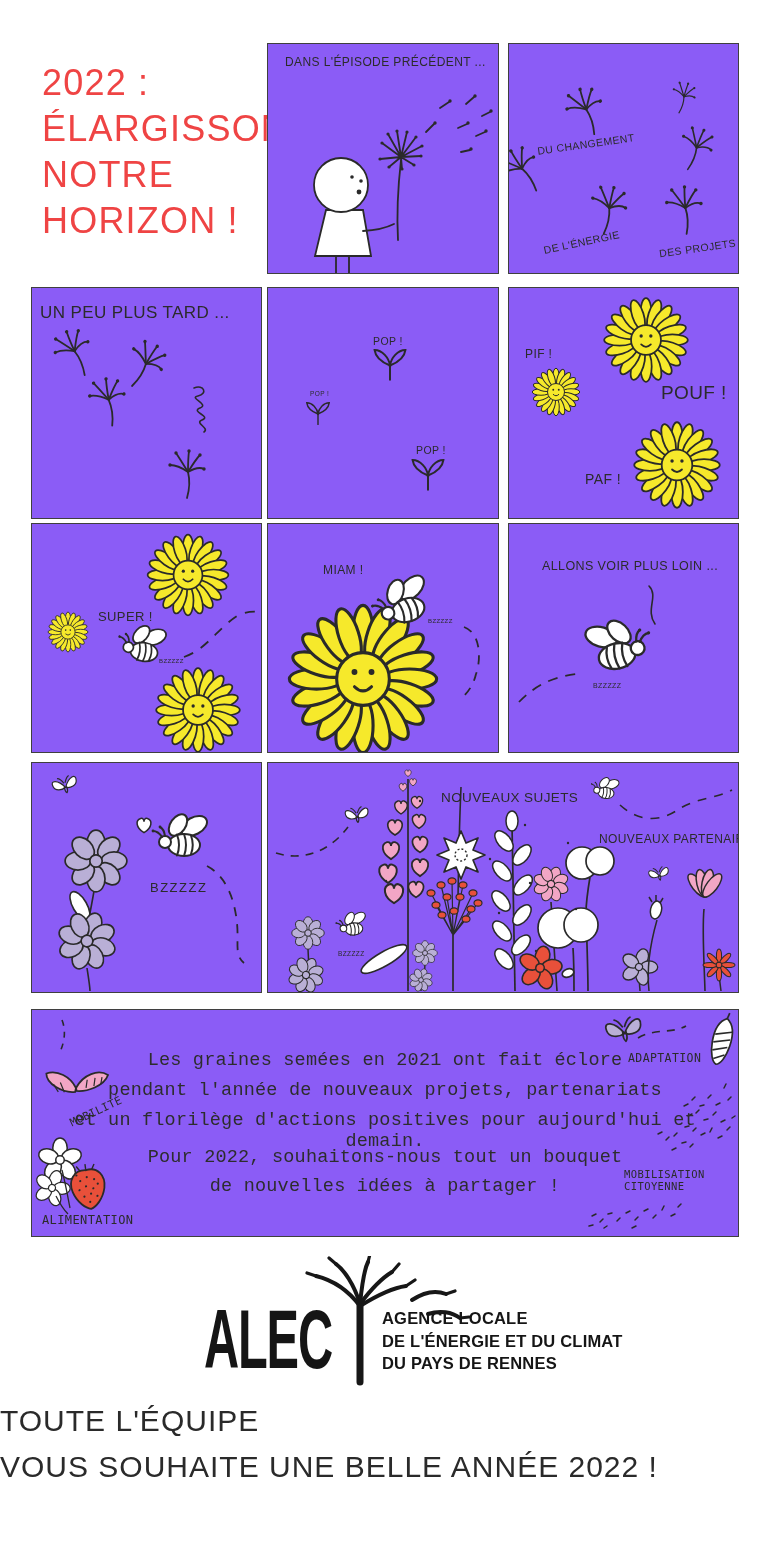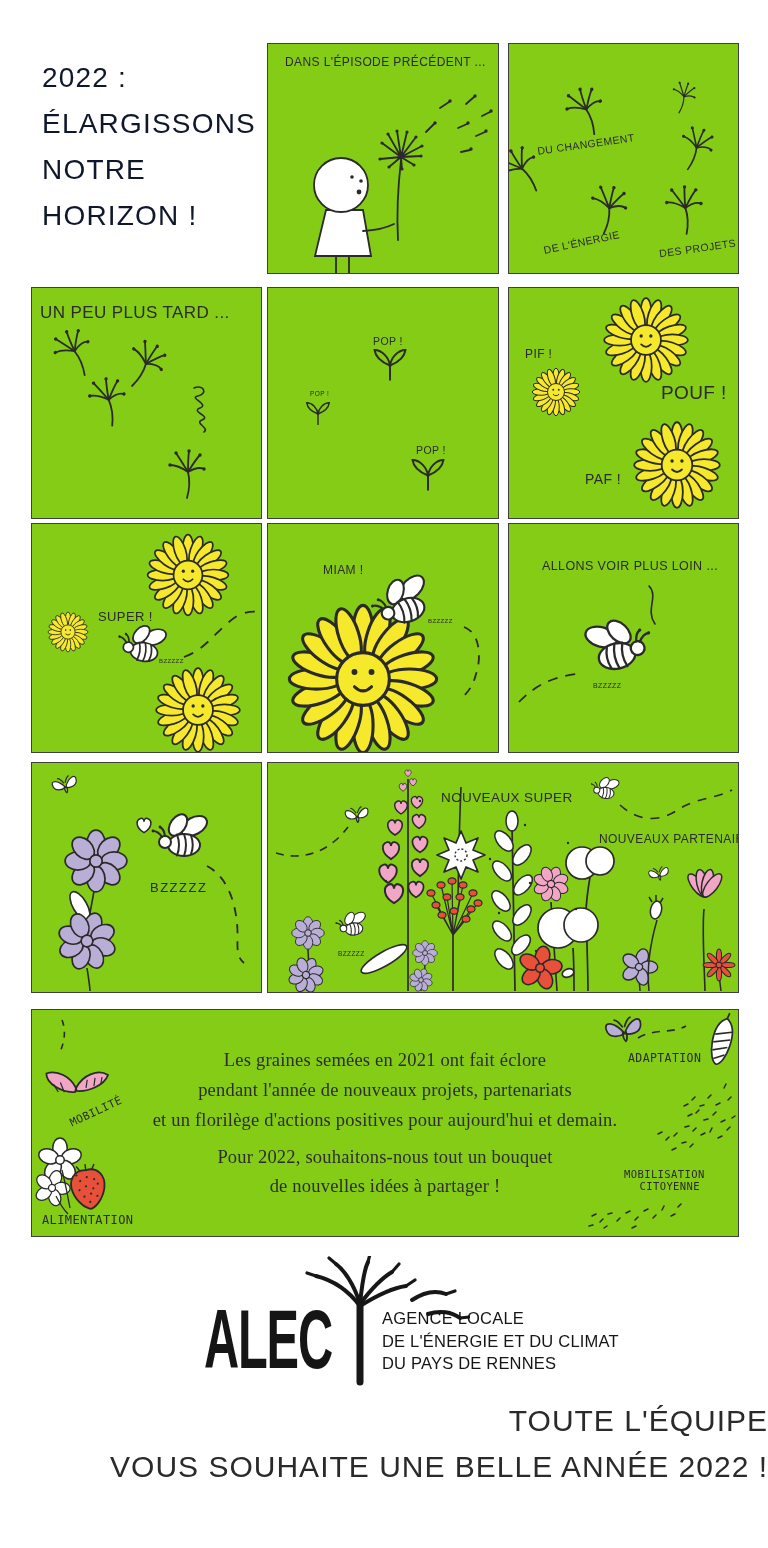--- a/index.html
+++ b/index.html
@@ -1,31 +1,31 @@
 <!DOCTYPE html>
 <html><head>
 <meta charset="utf-8">
 <style>
   html,body{margin:0;padding:0}
   body{width:768px;height:1548px;position:relative;background:#ffffff;
        font-family:"Liberation Sans","DejaVu Sans",sans-serif;color:#272727;overflow:hidden}
-  .panel{position:absolute;border:1.6px solid #3f3f3f;background:#84cc16;overflow:hidden}
+  .panel{position:absolute;border:1.6px solid #3f3f3f;background:#8b5cf6;overflow:hidden}
   .panel svg.art{position:absolute;left:0;top:0;width:100%;height:100%;display:block}
   .lbl{position:absolute;white-space:nowrap;line-height:1.05;color:#2b2b2b;font-weight:500;letter-spacing:.4px}
   .ink{fill:#2a2a2a;stroke:none}
-  .title{position:absolute;left:42px;top:62px;font-size:28px;letter-spacing:1.2px;color:#0f172a}
+  .title{position:absolute;left:42px;top:62px;font-size:36px;letter-spacing:1.2px;color:#ef4444}
   .title div{height:46px}
   .msg-line{position:absolute;left:0;width:100%;text-align:center;font-size:18.5px;color:#2d2d2d;
-            font-family:Liberation Serif, serif;letter-spacing:.2px}
+            font-family:Liberation Mono, monospace;letter-spacing:.2px}
   .cat{font-family:"DejaVu Sans Mono","Liberation Mono",monospace;font-weight:500;color:#2b2b2b}
   .logo-acronym{position:absolute;left:204px;top:1297px;font-size:84px;font-weight:800;color:#151515;
             letter-spacing:-2px;transform:scaleX(.58);transform-origin:left top;line-height:1}
-  .logo-tagline{position:absolute;left:382px;top:1307px;font-size:16.5px;font-weight:400;color:#151515;
+  .logo-tagline{position:absolute;left:382px;top:1307px;font-size:16.5px;font-weight:700;color:#151515;
             line-height:22.5px;letter-spacing:.2px}
-  .footer-line{position:absolute;left:0;width:768px;text-align:right;font-size:30px;color:#2a2a2a;letter-spacing:1px}
+  .footer-line{position:absolute;left:0;width:768px;text-align:left;font-size:30px;color:#2a2a2a;letter-spacing:1px}
 </style>
 </head>
 <body>
 
 <svg width="0" height="0" style="position:absolute">
   <defs>
     <g id="dpetal">
         <ellipse cx="0" cy="-30" rx="6.5" ry="17.5"></ellipse>
       </g>
     <g id="daisy" stroke="#2a2a2a" stroke-width="2">
@@ -397,21 +397,21 @@
         <circle cx="231" cy="150" r="1.2"></circle>
         <circle cx="308" cy="146" r="1.2"></circle>
       <circle cx="262" cy="120" r="1.2"></circle>
         <circle cx="152" cy="38" r="1.2"></circle>
         <circle cx="118" cy="118" r="1.2"></circle>
       <circle cx="300" cy="80" r="1.2"></circle>
         <circle cx="268" cy="188" r="1.2"></circle>
         <circle cx="222" cy="96" r="1.2"></circle>
     </g>
   </svg>
-  <div class="lbl" style="left:173px;top:28px;font-size:13.5px">NOUVEAUX SUPER</div>
+  <div class="lbl" style="left:173px;top:28px;font-size:13.5px">NOUVEAUX SUJETS</div>
   <div class="lbl" style="left:331px;top:70px;font-size:12px">NOUVEAUX PARTENAIRES</div>
   <div class="lbl" style="left:70px;top:188px;font-size:6.5px">BZZZZZ</div>
 </section>
 
 <section class="panel" style="left:31px;top:1009px;width:706px;height:226px">
   <svg class="art" viewBox="0 0 706 226">
 
     <path d="M30,10 C34,20 33,32 27,44" fill="none" stroke="#2a2a2a" stroke-width="1.6" stroke-dasharray="6 6"></path>
     <g transform="translate(44,78) rotate(-6)">
       <g fill="#F2A6C5" stroke="#2a2a2a" stroke-width="1.8">
@@ -459,21 +459,21 @@
     </g>
   </svg>
   <div class="msg-line" style="top:40px">Les graines semées en 2021 ont fait éclore</div>
   <div class="msg-line" style="top:70px">pendant l'année de nouveaux projets, partenariats</div>
   <div class="msg-line" style="top:100px">et un florilège d'actions positives pour aujourd'hui et demain.</div>
   <div class="msg-line" style="top:137px">Pour 2022, souhaitons-nous tout un bouquet</div>
   <div class="msg-line" style="top:166px">de nouvelles idées à partager !</div>
   <div class="lbl cat" style="left:36px;top:96px;font-size:11px;transform:rotate(-25deg)">MOBILITÉ</div>
   <div class="lbl cat" style="left:10px;top:204px;font-size:12px">ALIMENTATION</div>
   <div class="lbl cat" style="left:596px;top:42px;font-size:11.5px">ADAPTATION</div>
-  <div class="lbl cat" style="left:592px;top:158px;font-size:10.5px;width:76px;text-align:right;white-space:normal;line-height:12px">
+  <div class="lbl cat" style="left:592px;top:158px;font-size:10.5px;width:76px;text-align:left;white-space:normal;line-height:12px">
     <div>MOBILISATION</div>
     <div>CITOYENNE</div>
   </div>
 </section>
 
 <div class="logo-acronym">ALEC</div>
 <svg style="position:absolute;left:280px;top:1256px;width:190px;height:130px" viewBox="0 0 190 130">
   <g stroke="#171717" fill="none" stroke-linecap="round">
     <path d="M80,126 L80,46" stroke-width="7"></path>
     <g stroke-width="4">

